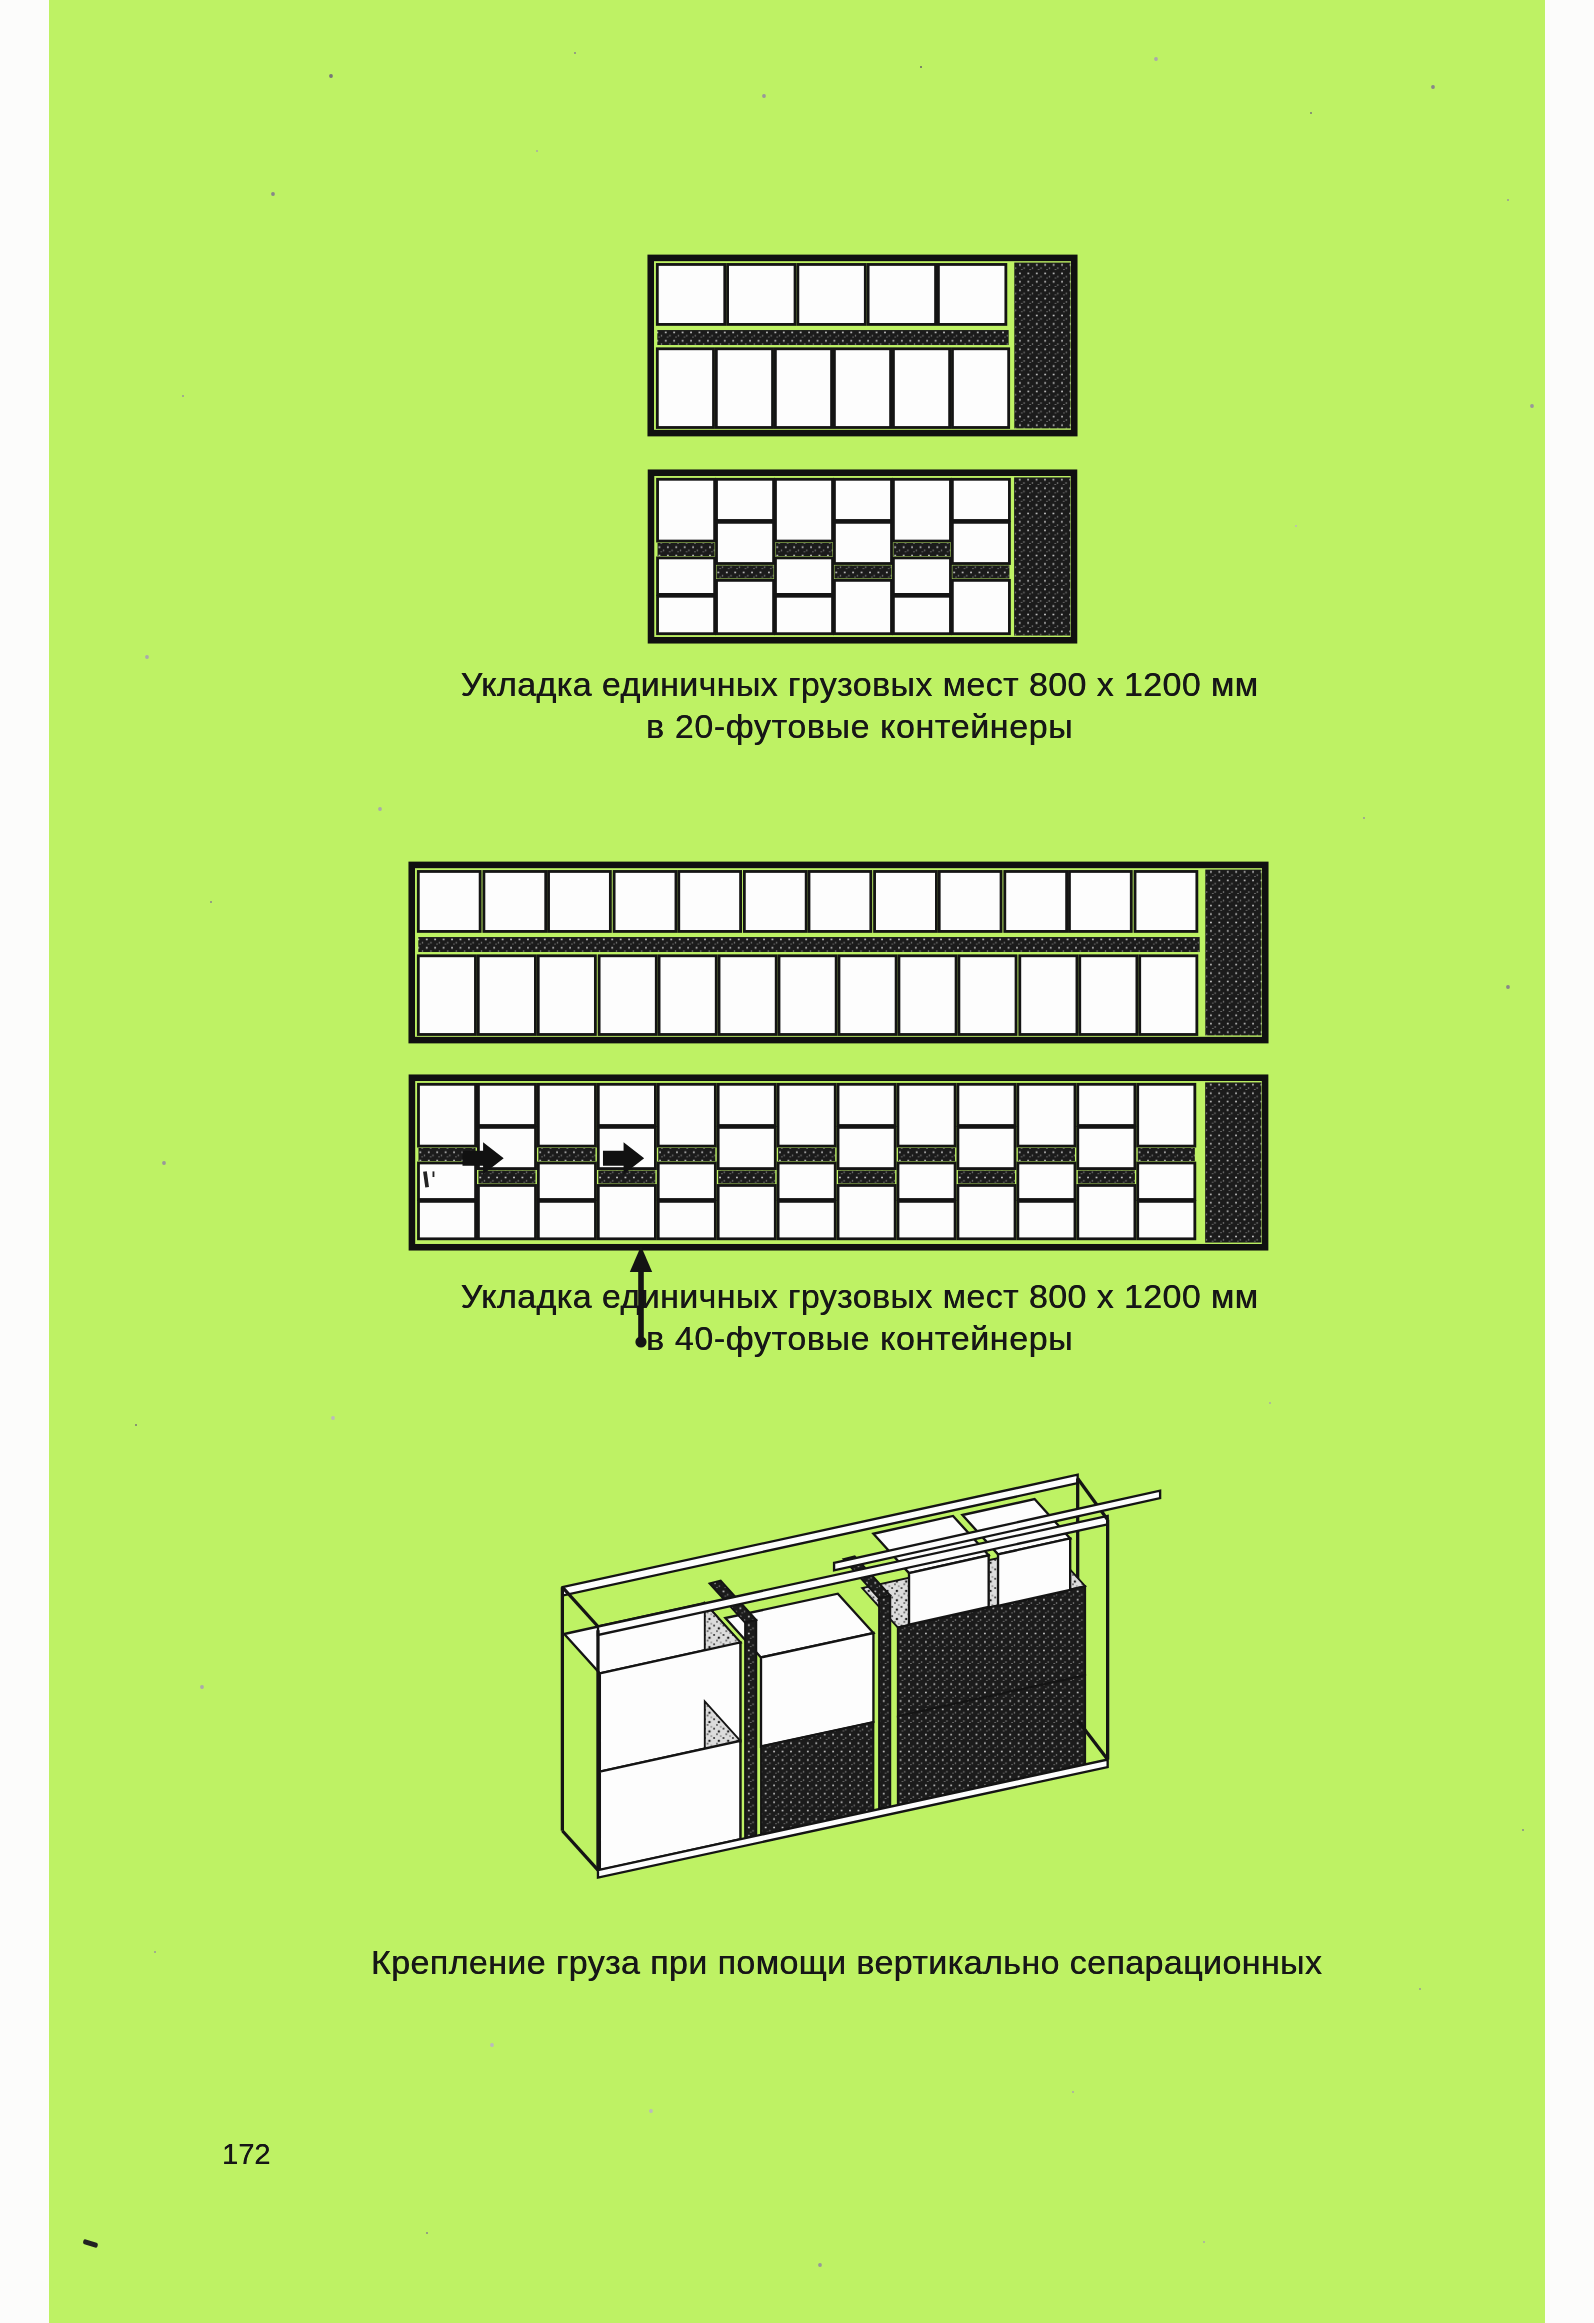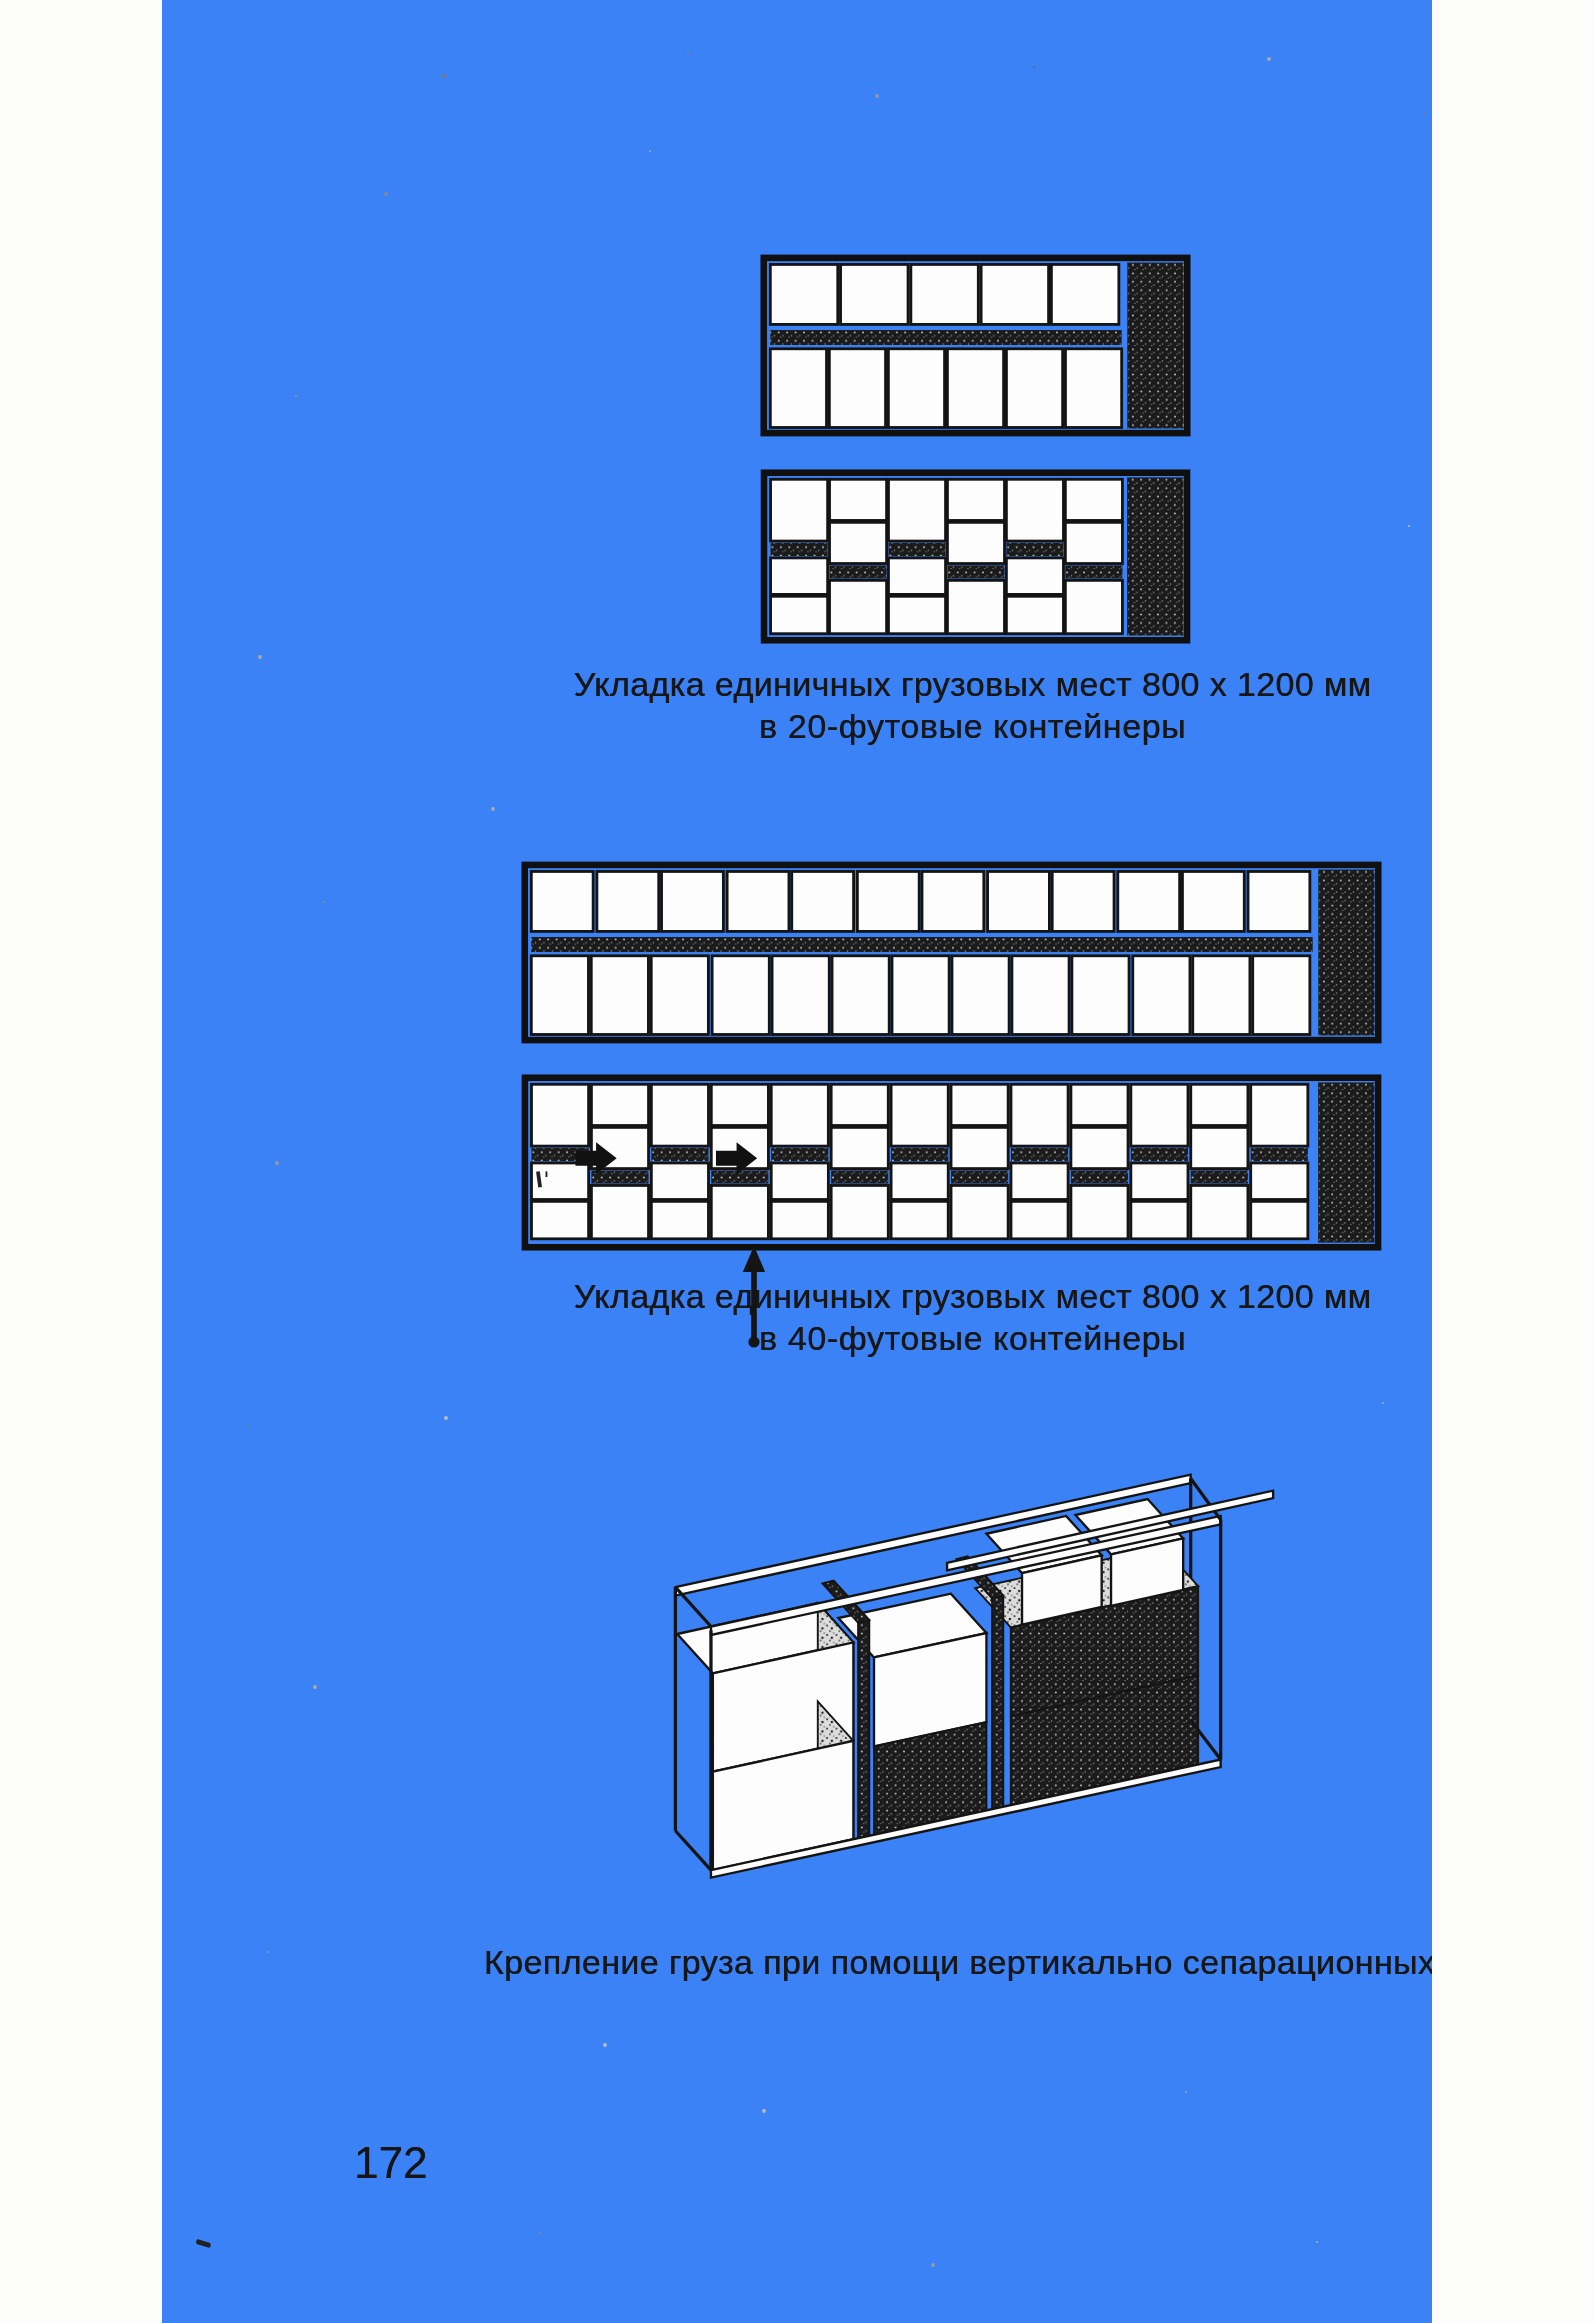--- a/index.html
+++ b/index.html
@@ -1,31 +1,31 @@
 <!DOCTYPE html>
 <html style="font-size:15px"><head>
 <meta charset="utf-8">
 <style>
   *{box-sizing:border-box;}
   html,body{margin:0;padding:0;background:#fcfcfb;}
   .page{
-    position:relative;width:1270px;height:2324px;margin:0 auto;
-    background:#3b82f6;overflow:hidden;
+    position:relative;width:1496px;height:2324px;margin:0 auto;
+    background:#bef264;overflow:hidden;
     font-family:"Liberation Sans", sans-serif;color:#1a1a1a;
   }
   .fig{position:absolute;margin:0;padding:0;}
   .fig svg{display:block;width:100%;height:100%;}
   .caption{
     position:absolute;left:0;width:1595px;text-align:center;
     font-size:34px;line-height:42px;letter-spacing:0.4px;color:#171717;
     text-shadow:0.4px 0 0 #171717;
   }
   .caption .ln2{letter-spacing:0.6px;}
   .pagenum{
-    position:absolute;left:192px;top:2138px;font-size:44px;color:#161616;
+    position:absolute;left:173px;top:2138px;font-size:29px;color:#161616;
     text-shadow:0.3px 0 0 #161616;
   }
   
   .bx{fill:#fdfdfd;stroke:#141414;stroke-width:3;}
   .frame{fill:none;stroke:#101010;stroke-width:7;}
   .rail{fill:#fdfdfd;stroke:#141414;stroke-width:2.5;}
   .post{stroke:#141414;stroke-width:3.5;}
   .face-w{fill:#fdfdfd;stroke:#141414;stroke-width:2.5;}
   .face-d{fill:url(#specksDark);stroke:#141414;stroke-width:2;}
   .face-m{fill:url(#specksMid);stroke:#141414;stroke-width:2;}

